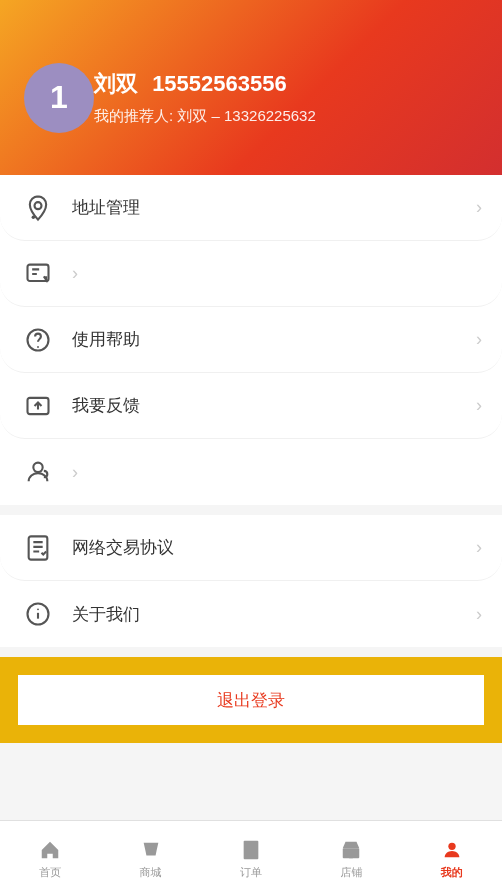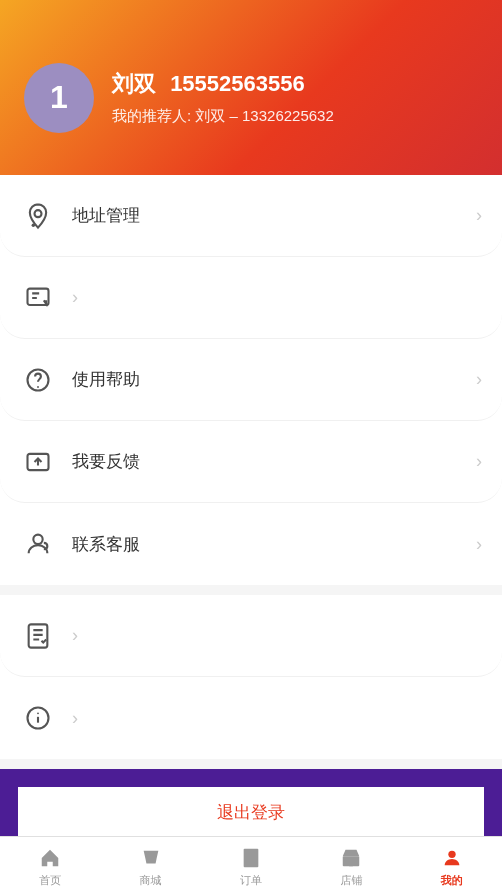--- a/index.html
+++ b/index.html
@@ -36,21 +36,20 @@
       display: flex;
       align-items: center;
       justify-content: center;
       color: white;
       font-size: 32px;
       font-weight: bold;
       flex-shrink: 0;
     }
 
     .user-info {
-      margin-left: 18px;
       color: white;
     }
 
     .user-name-phone {
       font-size: 22px;
       font-weight: 600;
       color: white;
       margin-bottom: 8px;
     }
 
@@ -67,21 +66,21 @@
 
     .menu-section {
       background: white;
       margin-bottom: 10px;
     }
 
     .menu-item {
       display: flex;
       align-items: center;
       padding: 0 20px;
-      height: 82px;
+      height: 66px;
       border-bottom: 1px solid #f0f0f0;
       cursor: pointer;
       position: relative;
       border-radius: 25px;
     }
 
     .menu-item:last-child {
       border-bottom: none;
     }
 
@@ -106,21 +105,21 @@
       color: #333;
     }
 
     .menu-arrow {
       color: #ccc;
       font-size: 18px;
     }
 
     
     .logout-section {
-      background: #4c1d95;
+      background: #eab308;
       margin: 0 0 10px 0;
       padding: 18px;
     }
 
     .logout-btn {
       width: 100%;
       height: 50px;
       background: white;
       border: none;
       color: #e8391e;
@@ -130,21 +129,21 @@
       align-items: center;
       justify-content: center;
     }
 
     
     .bottom-nav {
       position: absolute;
       bottom: 0;
       left: 0;
       width: 100%;
-      height: 60px;
+      height: 76px;
       background: white;
       border-top: 1px solid #e0e0e0;
       display: flex;
       align-items: center;
     }
 
     .nav-item {
       flex: 1;
       display: flex;
       flex-direction: column;
@@ -247,47 +246,48 @@
     </div>
 
     <div class="menu-item">
       <div class="menu-icon">
         <svg viewBox="0 0 24 24" fill="none" stroke="#555" stroke-width="1.8">
           <circle cx="12" cy="8" r="4"></circle>
           <path d="M4 20c0-4 3.6-7 8-7s8 3 8 7"></path>
           <path d="M17 11c2 0 3 1.5 3 3s-1 2.5-3 2.5"></path>
         </svg>
       </div>
-      <span class="menu-label">联系客服</span>
       <span class="menu-arrow">›</span>
     </div>
 
   </div>
 
   <div class="menu-section">
 
     <div class="menu-item">
       <div class="menu-icon">
         <svg viewBox="0 0 24 24" fill="none" stroke="#555" stroke-width="1.8">
           <rect x="4" y="2" width="16" height="20" rx="2"></rect>
           <path d="M8 7h8M8 11h8M8 15h5"></path>
           <path d="M15 16l1.5 1.5L19 15" stroke="#555" stroke-width="1.8"></path>
         </svg>
       </div>
+      <span class="menu-label">网络交易协议</span>
       <span class="menu-arrow">›</span>
     </div>
 
     <div class="menu-item">
       <div class="menu-icon">
         <svg viewBox="0 0 24 24" fill="none" stroke="#555" stroke-width="1.8">
           <circle cx="12" cy="12" r="9"></circle>
           <path d="M12 11v5"></path>
           <circle cx="12" cy="8" r="0.8" fill="#555" stroke="none"></circle>
         </svg>
       </div>
+      <span class="menu-label">关于我们</span>
       <span class="menu-arrow">›</span>
     </div>
 
   </div>
 
   <div class="logout-section">
     <button class="logout-btn">退出登录</button>
   </div>
 
 </div>

